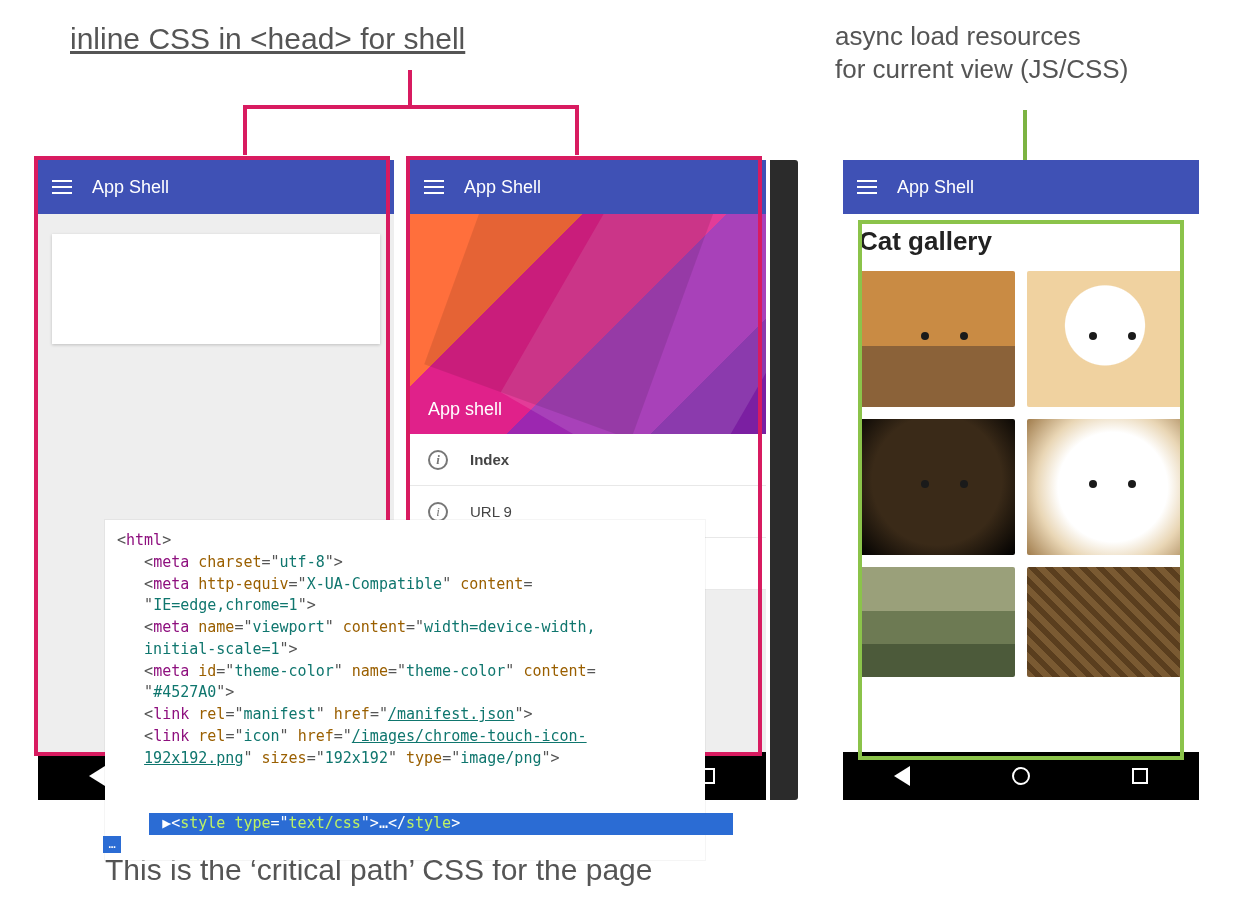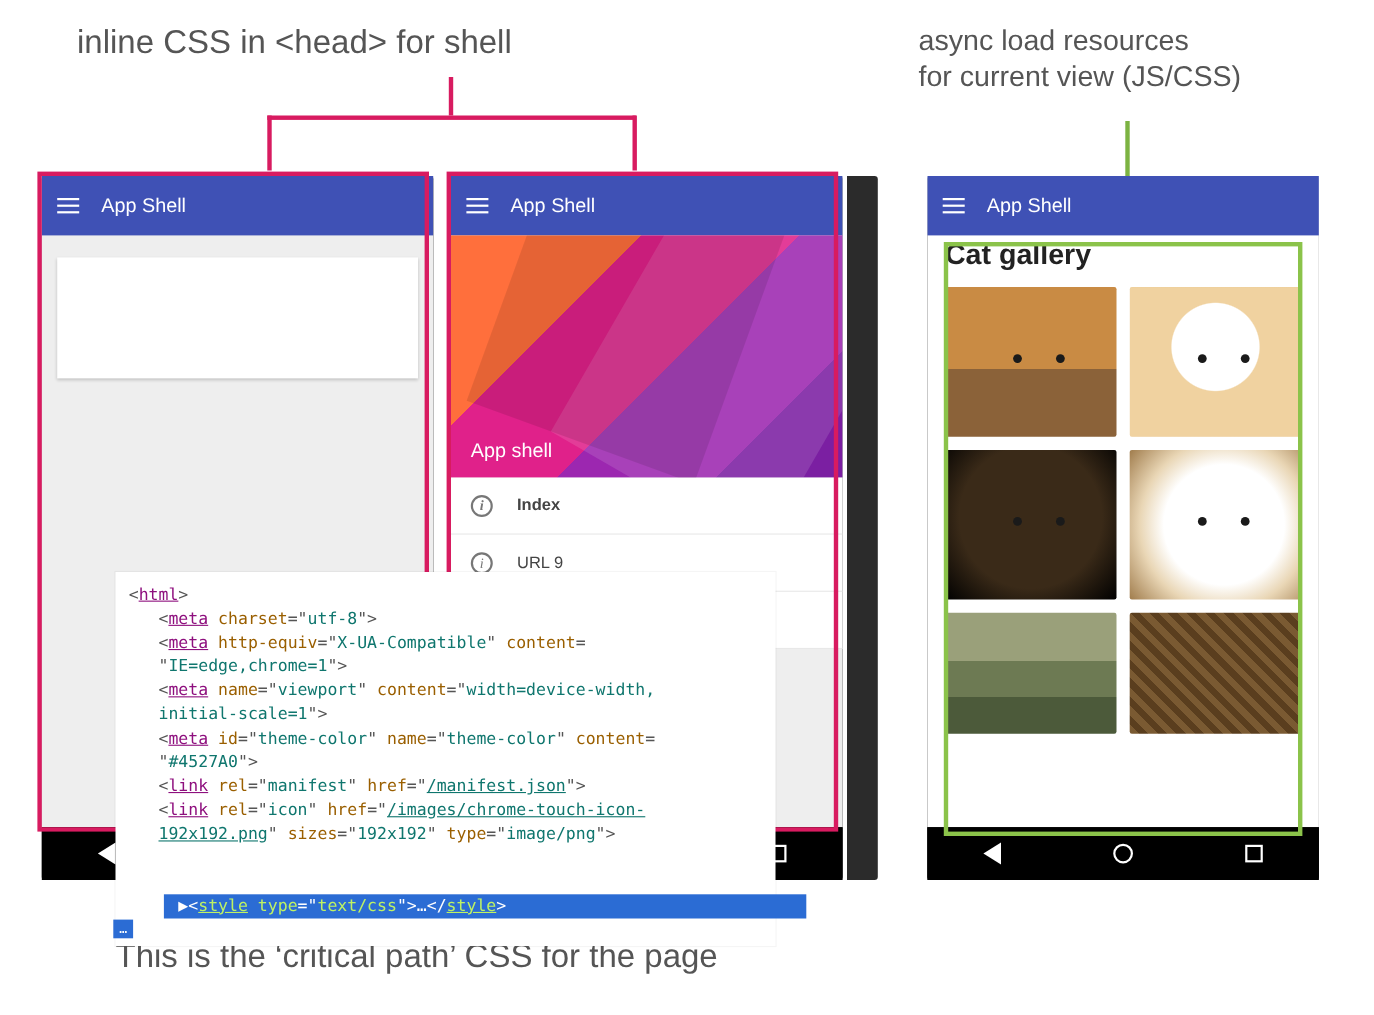--- a/index.html
+++ b/index.html
@@ -15,21 +15,21 @@
     font-weight: 300;
   }
 
   
   .label {
     position: absolute;
     font-size: 30px;
     line-height: 1.25;
     color: #555;
   }
-  .label.left  { left: 70px;  top: 20px; }
+  .label.left  { left: 70px;  top: 20px; text-decoration: underline; }
   .label.right { left: 835px; top: 20px; font-size: 26px;}
   .sublabel {
     position: absolute;
     left: 105px; top: 853px;
     font-size: 30px;
     color: #555;
   }
   
   .pink-h {
     position:absolute; top:105px; left:243px; width:335px; height:0;
@@ -121,21 +121,21 @@
     font-size:15px; color:#444; gap:22px;
   }
   .row .info{
     width:20px;height:20px;border:2px solid #777;border-radius:50%;
     display:flex;align-items:center;justify-content:center;font-size:13px;color:#777;font-style:italic;font-family:Georgia,serif;
   }
   .row.active{ font-weight:600;}
 
   
   .gallery{
-    padding:2px 16px;
+    padding:12px 16px;
   }
   .gallery h2{
     font-size:26px; margin:0 0 14px 0; color:#222; font-weight:700;
   }
   .grid{
     display:grid; grid-template-columns:1fr 1fr; gap:12px;
   }
   .tile{ height:136px; border-radius:2px; background:#ccc; position:relative; overflow:hidden;}
   .tile.r3{ height:110px; }
   
@@ -151,21 +151,21 @@
 
   
   .codebox{
     position:absolute; left:105px; top:520px; width:600px;
     background:#fff; padding:10px 12px 4px;
     font-family:"SF Mono",Menlo,Consolas,monospace;
     font-size:15px; line-height:1.45;
     box-shadow:0 0 0 1px rgba(0,0,0,.04);
   }
   .codebox .line{ white-space:pre; }
-  .tg{ color:#8e0f7e;text-decoration:underline;}     
+  .tg{ color:#8e0f7e;}     
   .at{ color:#9a5f00;}     
   .vl{ color:#0f766e;}     
   .tx{ color:#333;}
   .gr{ color:#9e9e9e;}
   .lnk{ text-decoration:underline;}
   .hl{
     background:#2b6cd4; color:#fff; display:inline-block;
     padding:0 4px; margin-left:-4px; width:calc(100% + 8px);
   }
   .hl .tg,.hl .at,.hl .vl,.hl .tx{ color:#bef264;}

